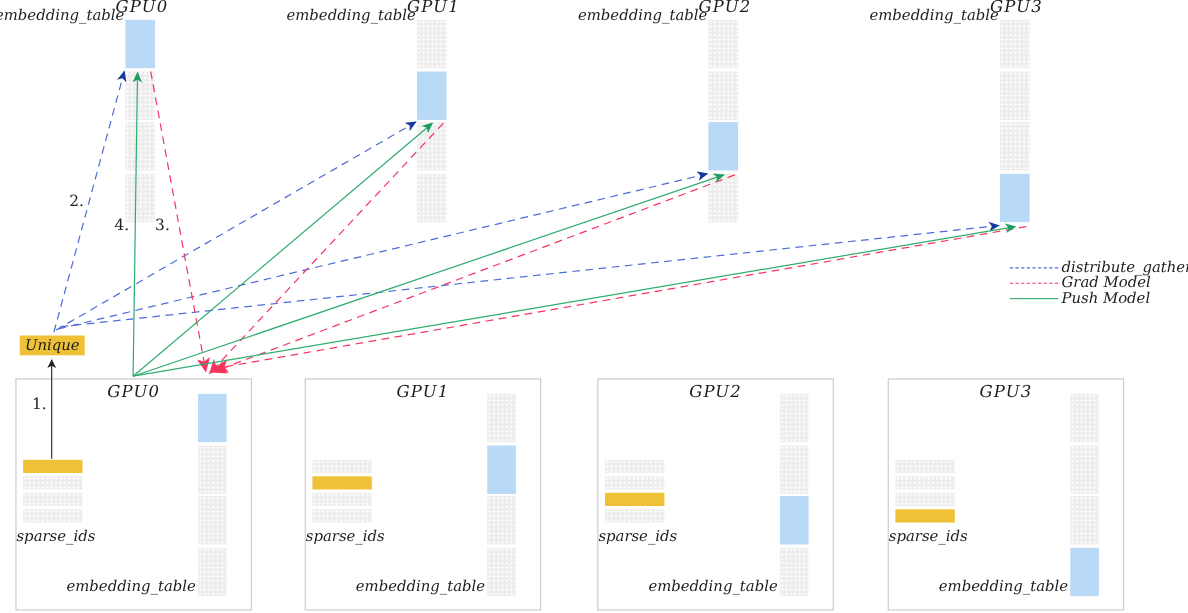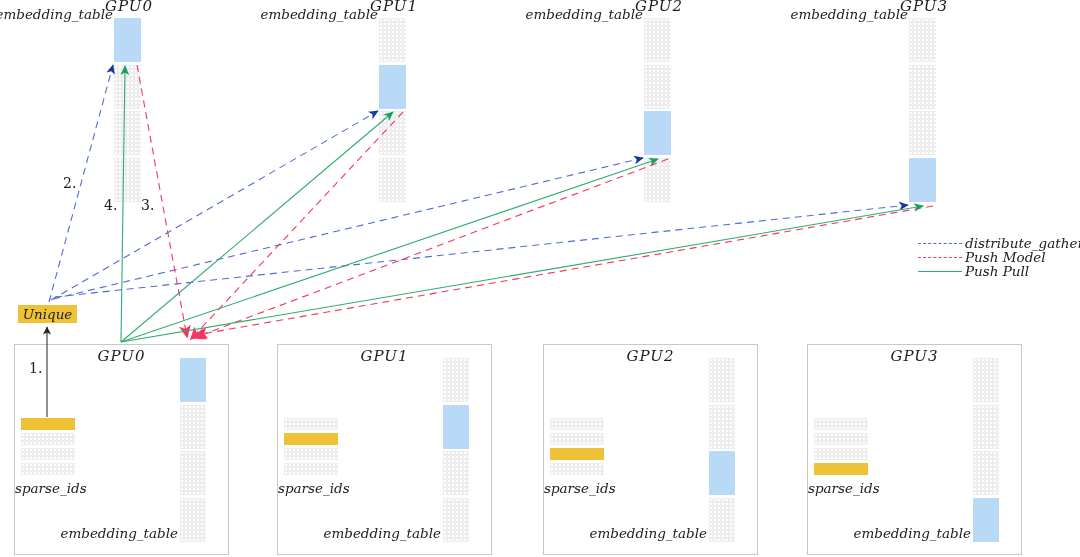--- a/index.html
+++ b/index.html
@@ -140,25 +140,25 @@
       <div class="lbl num-lbl" style="left: 104px; top: 198px;">4.</div>
     </div>
 
   <div id="legend">
       <div class="legend-row">
         <span class="legend-line" style="border-top: 1.6px dashed rgb(78, 107, 216);"></span>
         <span class="legend-label">distribute_gather</span>
       </div>
       <div class="legend-row">
         <span class="legend-line" style="border-top: 1.6px dashed rgb(245, 53, 95);"></span>
-        <span class="legend-label">Push Model</span>
+        <span class="legend-label">Grad Model</span>
       </div>
       <div class="legend-row">
         <span class="legend-line" style="border-top: 1.5px solid rgb(47, 172, 110);"></span>
-        <span class="legend-label">Push Pull</span>
+        <span class="legend-label">Push Model</span>
       </div>
     </div>
 
   <svg id="arrow-layer" viewBox="0 0 1080 557" xmlns="http://www.w3.org/2000/svg">
     <defs>
       <marker id="ah-blue" markerWidth="10" markerHeight="8" refX="8.2" refY="4" orient="auto">
         <path d="M0,0 L9,4 L0,8 L2.4,4 Z" fill="#16399e"></path>
       </marker>
       <marker id="ah-green" markerWidth="10" markerHeight="8" refX="8.2" refY="4" orient="auto">
         <path d="M0,0 L9,4 L0,8 L2.4,4 Z" fill="#1d9e60"></path>

